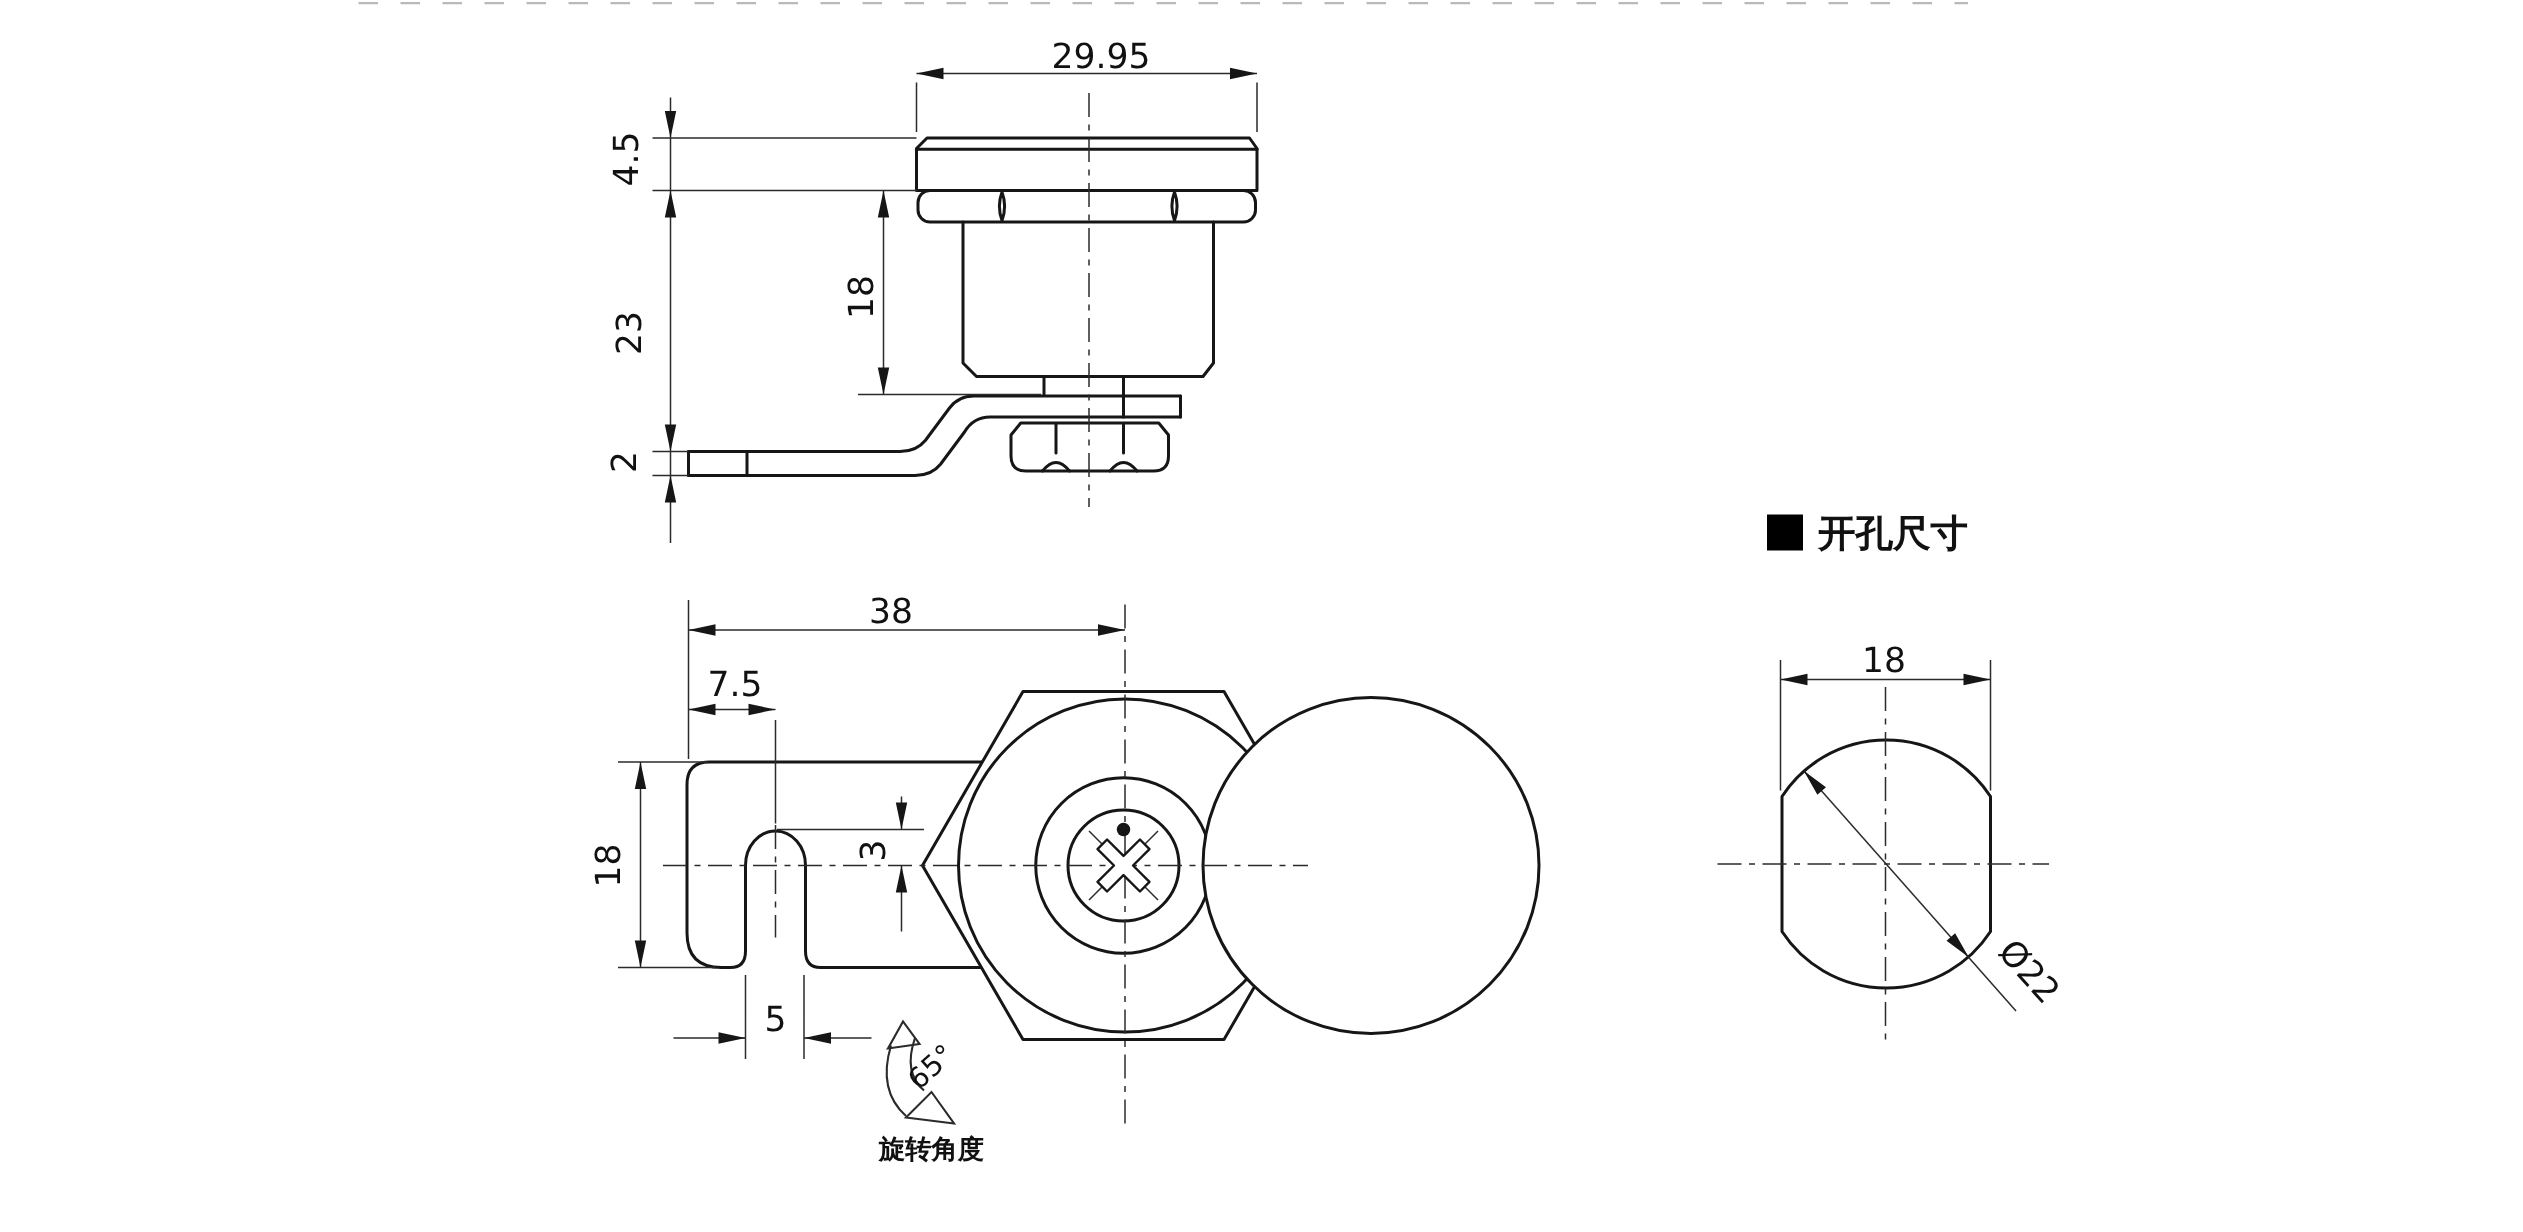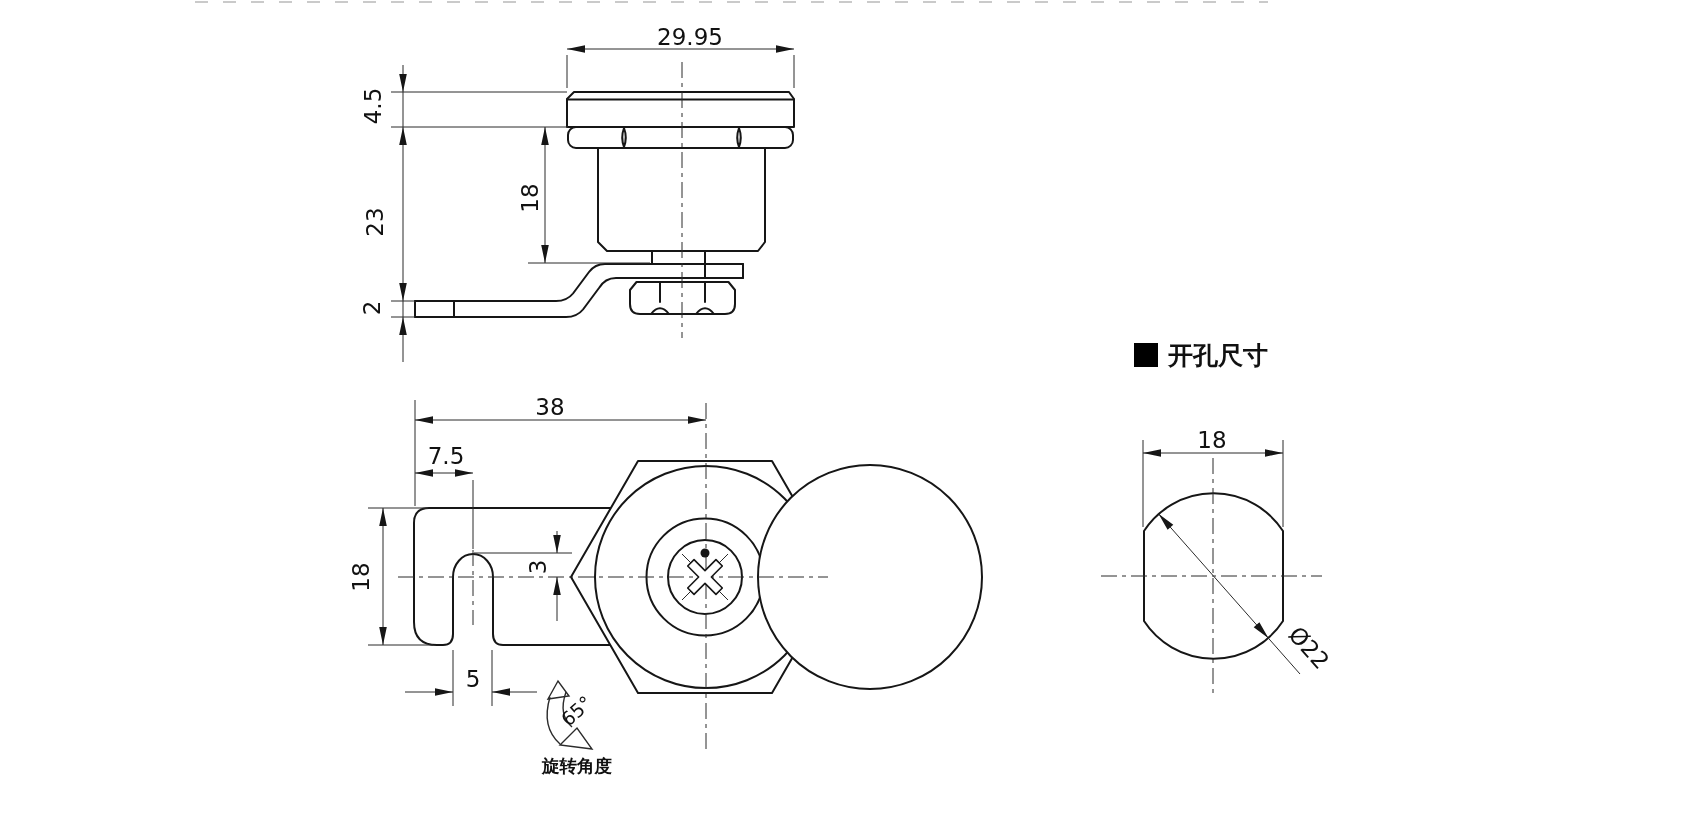--- a/index.html
+++ b/index.html
@@ -1,17 +1,17 @@
 <!DOCTYPE html>
 <html><head>
 <meta charset="utf-8">
 <style>
   html,body{margin:0;padding:0;background:#fff;}
   .stage{position:relative;width:1566px;height:821px;background:#ffffff;overflow:hidden;
-         font-family:"DejaVu Sans","Liberation Sans",sans-serif;}
+         font-family:"DejaVu Sans","Liberation Sans",sans-serif;margin-left:44px;}
   svg{position:absolute;left:0;top:0;}
   .obj{stroke:#161616;stroke-width:2;fill:none;stroke-linejoin:round;stroke-linecap:round;}
   .objw{stroke:#161616;stroke-width:2;fill:#ffffff;stroke-linejoin:round;}
   .thin{stroke:#2b2b2b;stroke-width:1;fill:none;stroke-linecap:butt;}
   .cl{stroke:#2b2b2b;stroke-width:1;fill:none;stroke-dasharray:16 5 4 5;}
   .arrow{fill:#161616;stroke:none;}
   .sheet{stroke:#b9b9b9;stroke-width:1.5;fill:none;stroke-dasharray:13 15;}
   .dimtxt{font-size:23px;fill:#111;}
   .cjk{fill:#111;font-weight:600;}
 </style>

